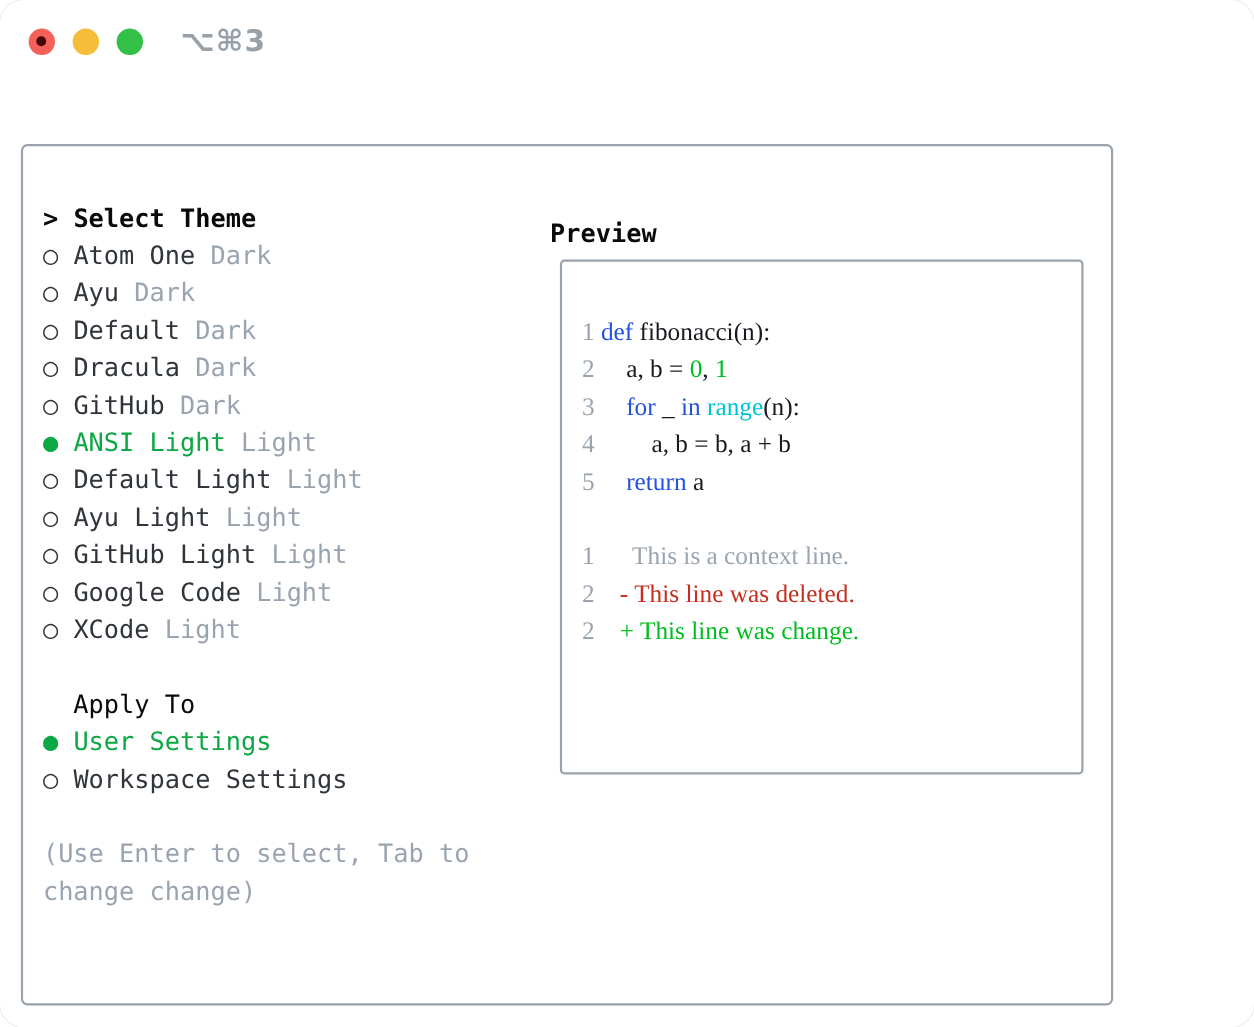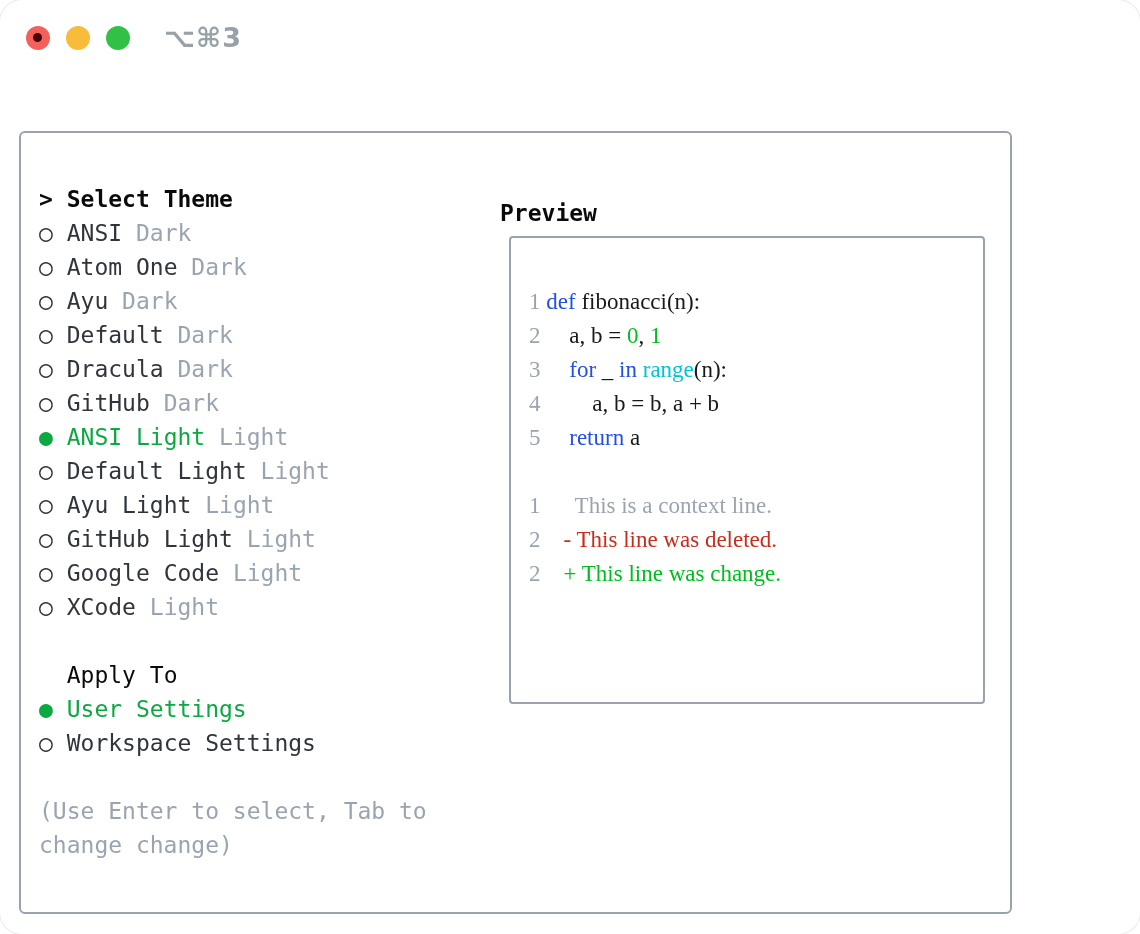--- a/index.html
+++ b/index.html
@@ -74,21 +74,20 @@
   </div>
   <div class="traffic yellow"></div>
   <div class="traffic green"></div>
   <div class="shortcut">⌥⌘3</div>
 
   <div class="main-panel">
 
     <div class="left-col tui">
       <div class="line heading"><span>&gt;</span> <span>Select Theme</span></div>
       <div id="theme-items">
-          <div class="line theme-row"><span class="t-name">○</span><span class="t-name"> ANSI </span><span class="t-muted">Dark</span></div>
           <div class="line theme-row"><span class="t-name">○</span><span class="t-name"> Atom One </span><span class="t-muted">Dark</span></div>
           <div class="line theme-row"><span class="t-name">○</span><span class="t-name"> Ayu </span><span class="t-muted">Dark</span></div>
           <div class="line theme-row"><span class="t-name">○</span><span class="t-name"> Default </span><span class="t-muted">Dark</span></div>
           <div class="line theme-row"><span class="t-name">○</span><span class="t-name"> Dracula </span><span class="t-muted">Dark</span></div>
           <div class="line theme-row"><span class="t-name">○</span><span class="t-name"> GitHub </span><span class="t-muted">Dark</span></div>
           <div class="line theme-row"><span class="t-green">●</span><span class="t-green"> ANSI Light </span><span class="t-muted">Light</span></div>
           <div class="line theme-row"><span class="t-name">○</span><span class="t-name"> Default Light </span><span class="t-muted">Light</span></div>
           <div class="line theme-row"><span class="t-name">○</span><span class="t-name"> Ayu Light </span><span class="t-muted">Light</span></div>
           <div class="line theme-row"><span class="t-name">○</span><span class="t-name"> GitHub Light </span><span class="t-muted">Light</span></div>
           <div class="line theme-row"><span class="t-name">○</span><span class="t-name"> Google Code </span><span class="t-muted">Light</span></div>

